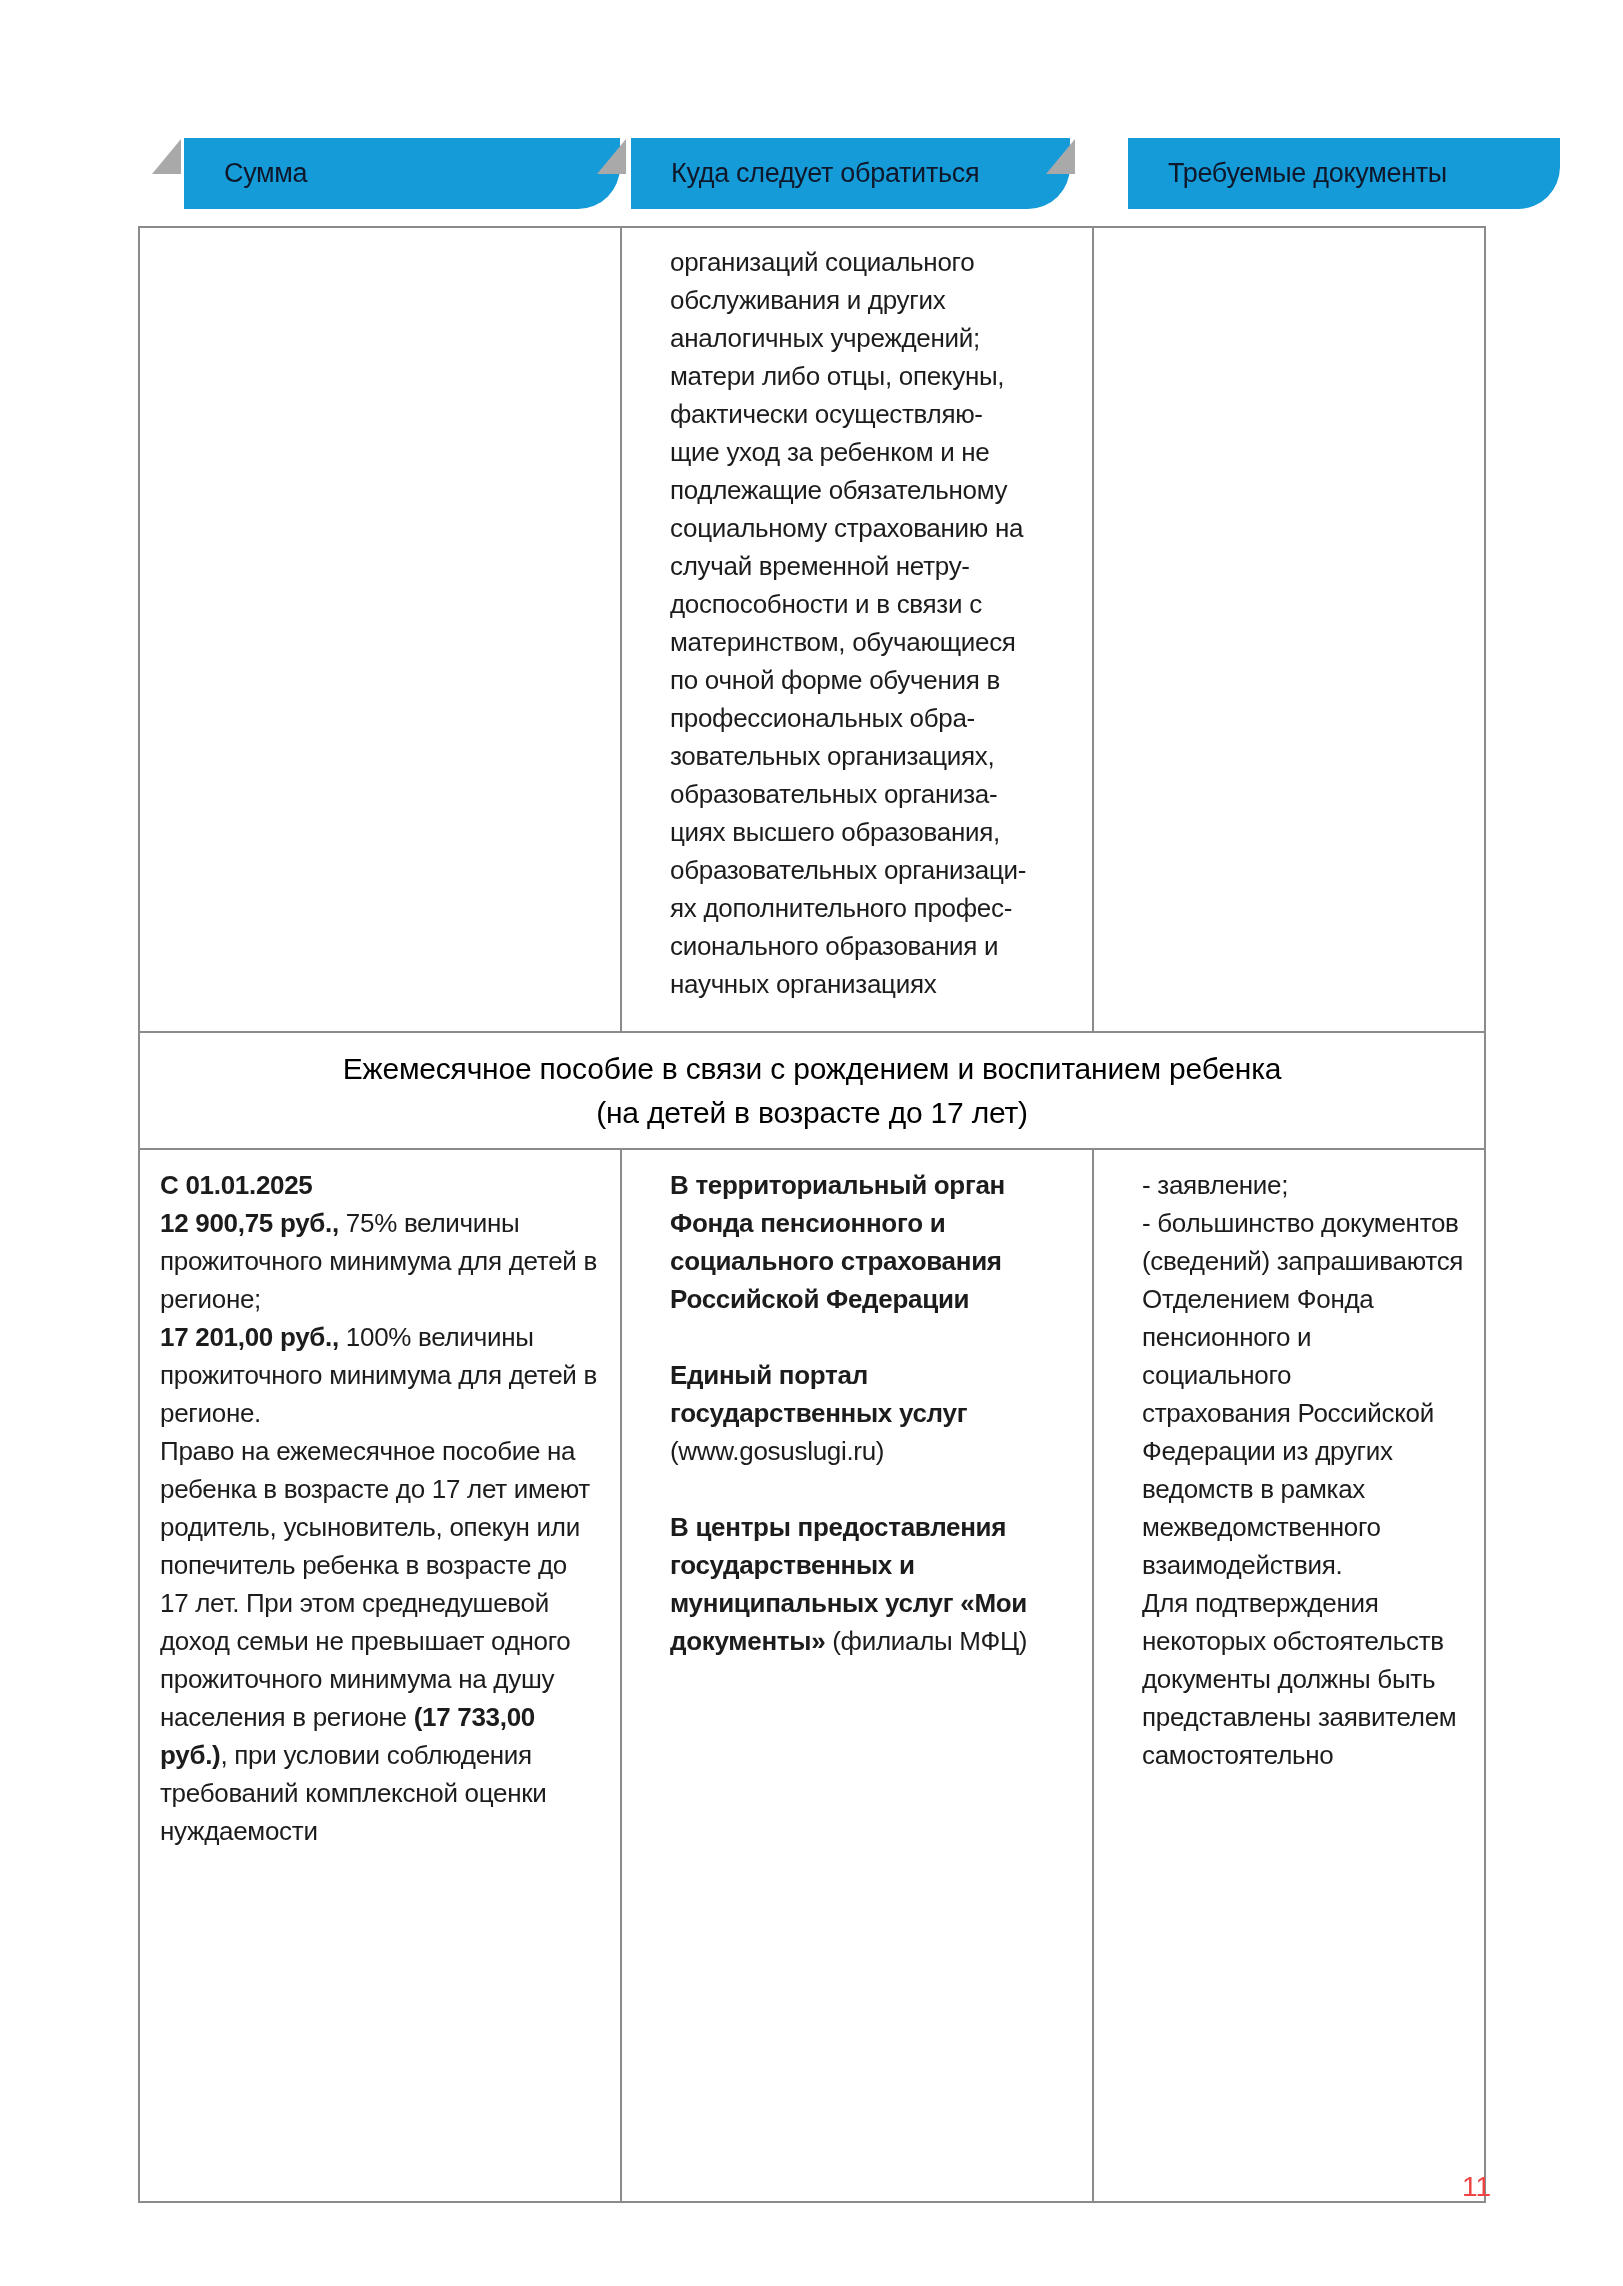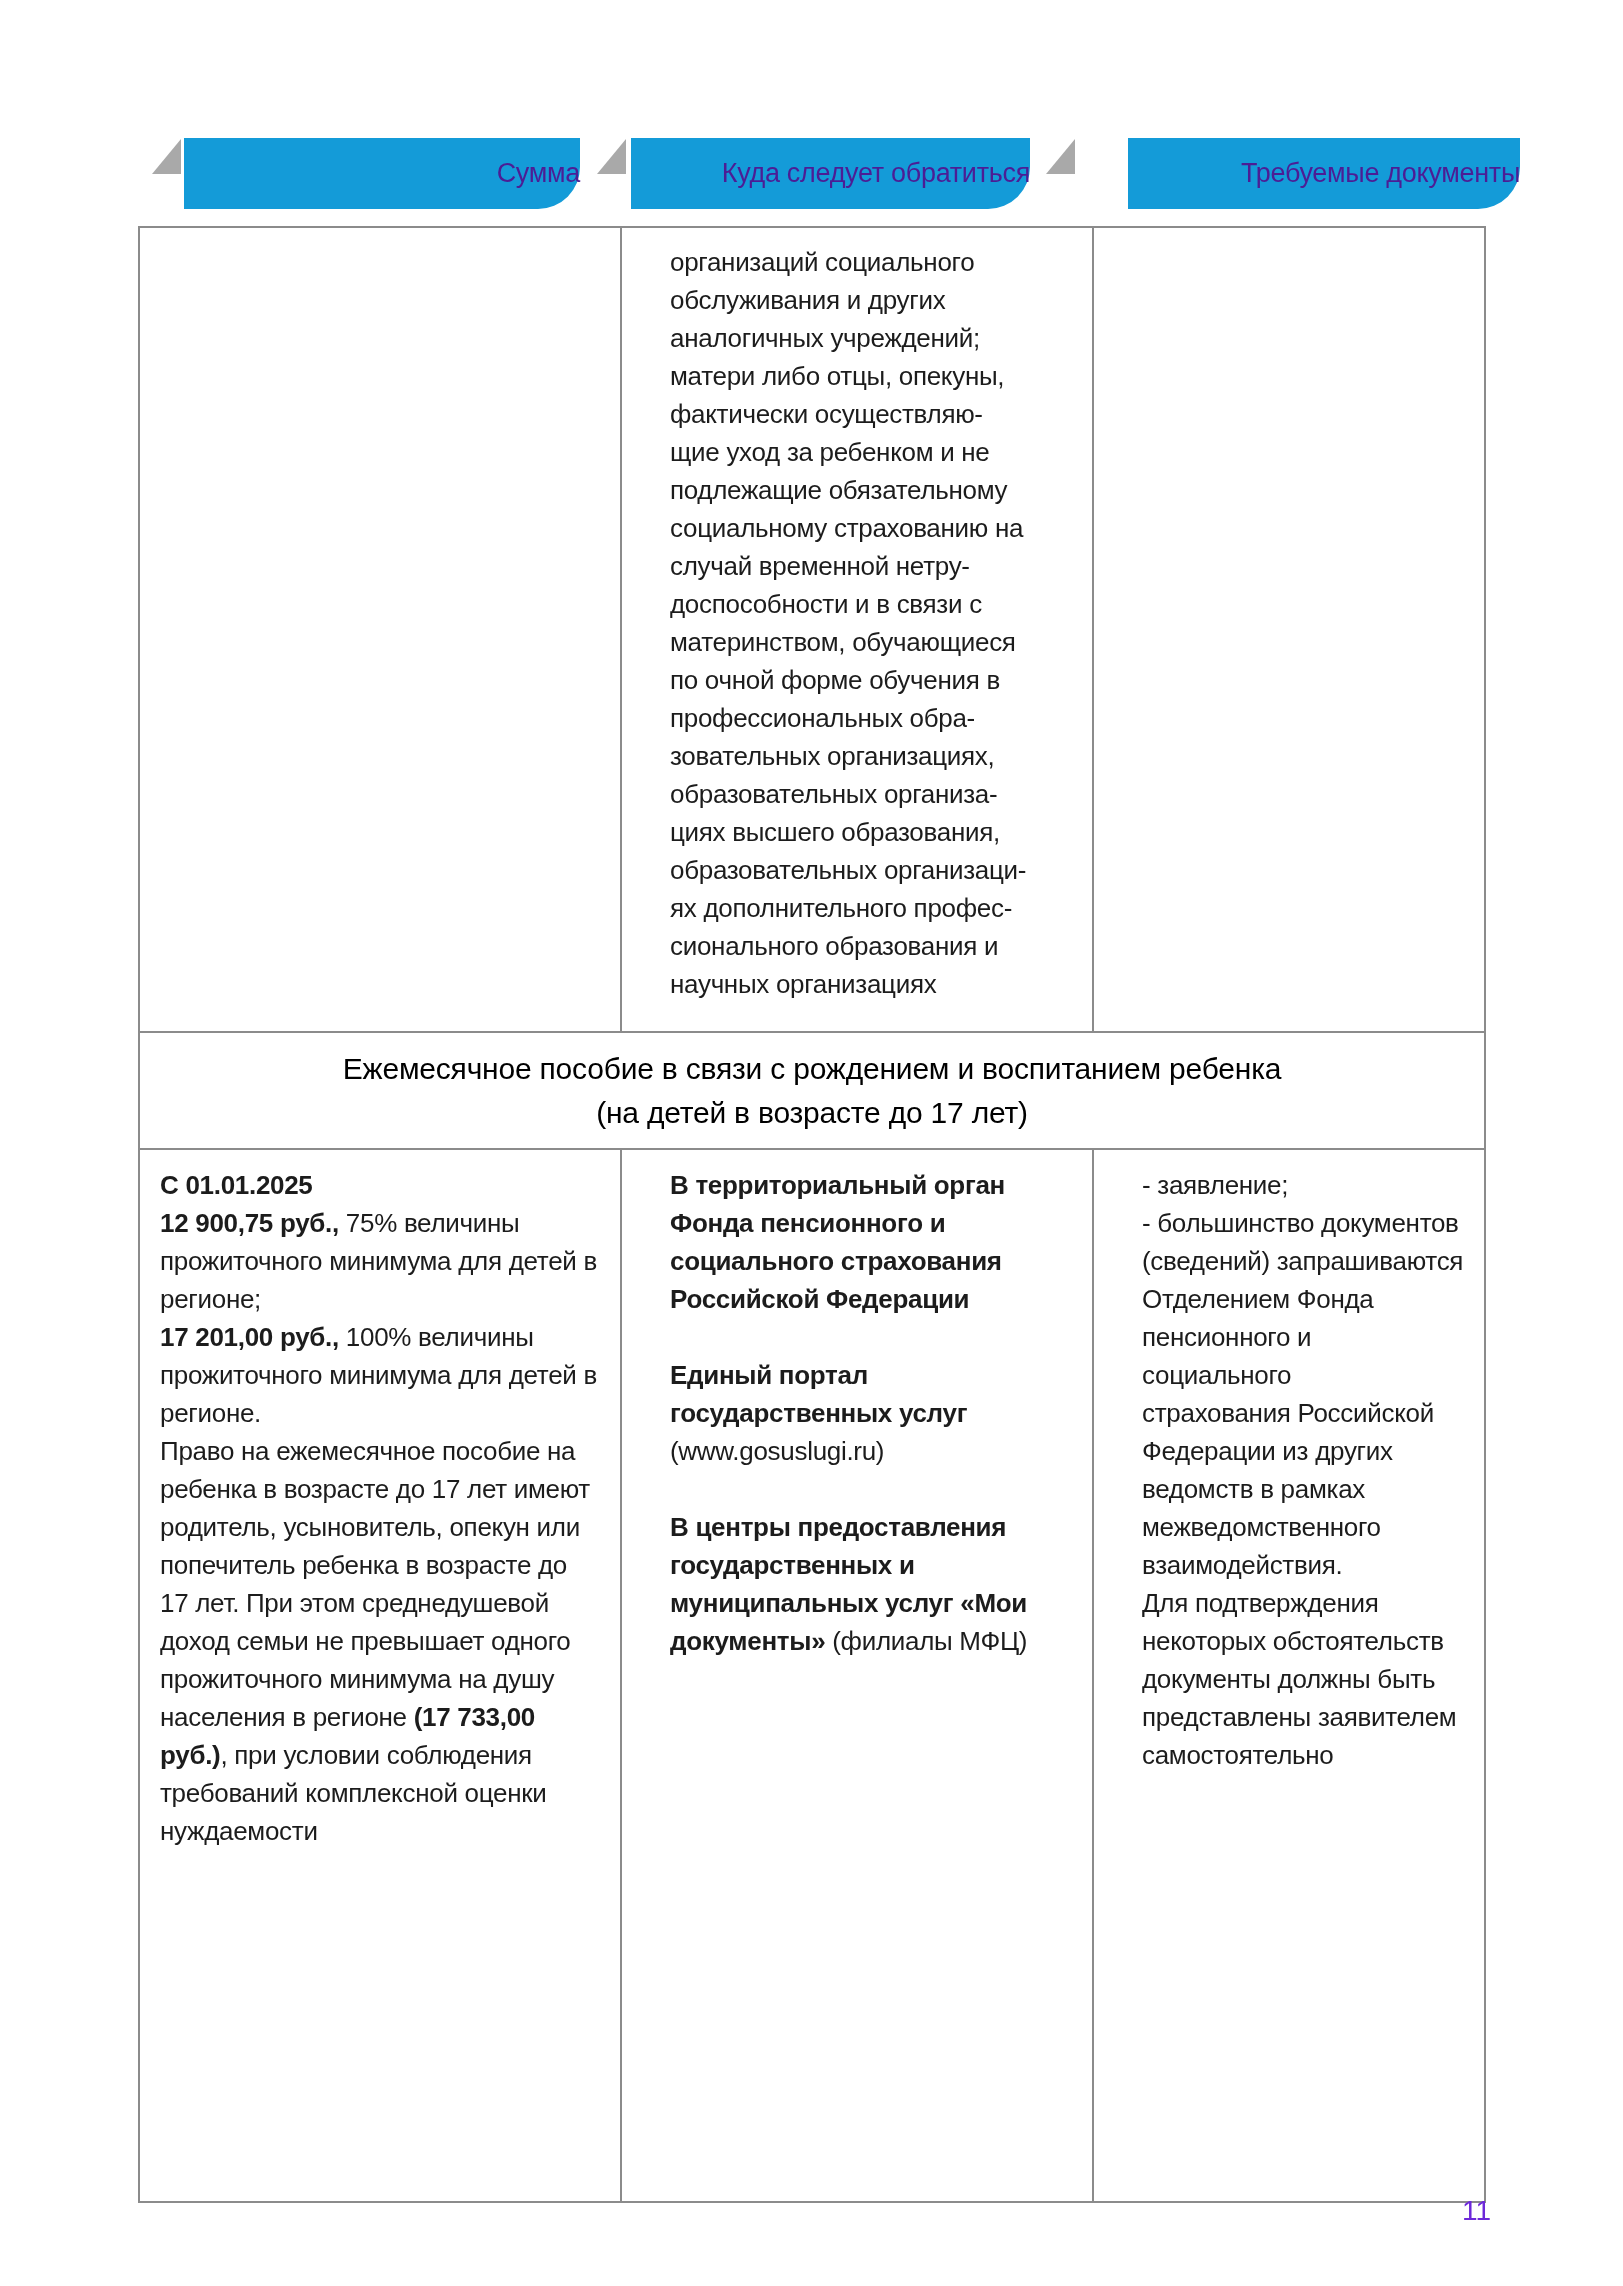--- a/index.html
+++ b/index.html
@@ -4,22 +4,22 @@
 <style>
   html,body{margin:0;padding:0;}
   body{
     width:1624px;height:2287px;position:relative;background:#ffffff;
     font-family:"Liberation Sans", sans-serif;color:#1c1c1c;overflow:hidden;
   }
   
   .tab{
     position:absolute;top:138px;height:71px;background:#149bd8;
     border-bottom-right-radius:42px;
-    display:flex;align-items:center;justify-content:flex-end;
-    font-size:27px;color:#4c1d95;letter-spacing:-0.3px;
+    display:flex;align-items:center;justify-content:flex-start;
+    font-size:27px;color:#0f172a;letter-spacing:-0.3px;padding-left:40px;
   }
   .fold{
     position:absolute;top:139px;width:29px;height:35px;background:#a9a9a9;
     clip-path:polygon(100% 0,100% 100%,0 100%);
   }
   #tab-sum{left:184px;width:396px;}
   #tab-where{left:631px;width:399px;}
   #tab-docs{left:1128px;width:392px;}
   #fold-1{left:152px;}
   #fold-2{left:597px;}
@@ -41,21 +41,21 @@
   
   .section-row{
     border-bottom:2.7px solid #8b8b8b;height:115px;
     display:flex;flex-direction:column;align-items:center;justify-content:center;
     color:#000000;font-weight:normal;font-size:30px;line-height:44px;letter-spacing:-0.2px;
     text-align:center;
   }
   
   .page-num{
     position:absolute;top:2171px;left:1446px;width:45px;
-    font-size:28px;color:#6d28d9;text-align:right;margin-top:24px;
+    font-size:28px;color:#ef4444;text-align:right;
   }
 </style>
 </head>
 <body>
 
 <div class="fold" id="fold-1"></div>
 <div class="tab" id="tab-sum">
   <span>Сумма</span>
 </div>
 <div class="fold" id="fold-2"></div>

